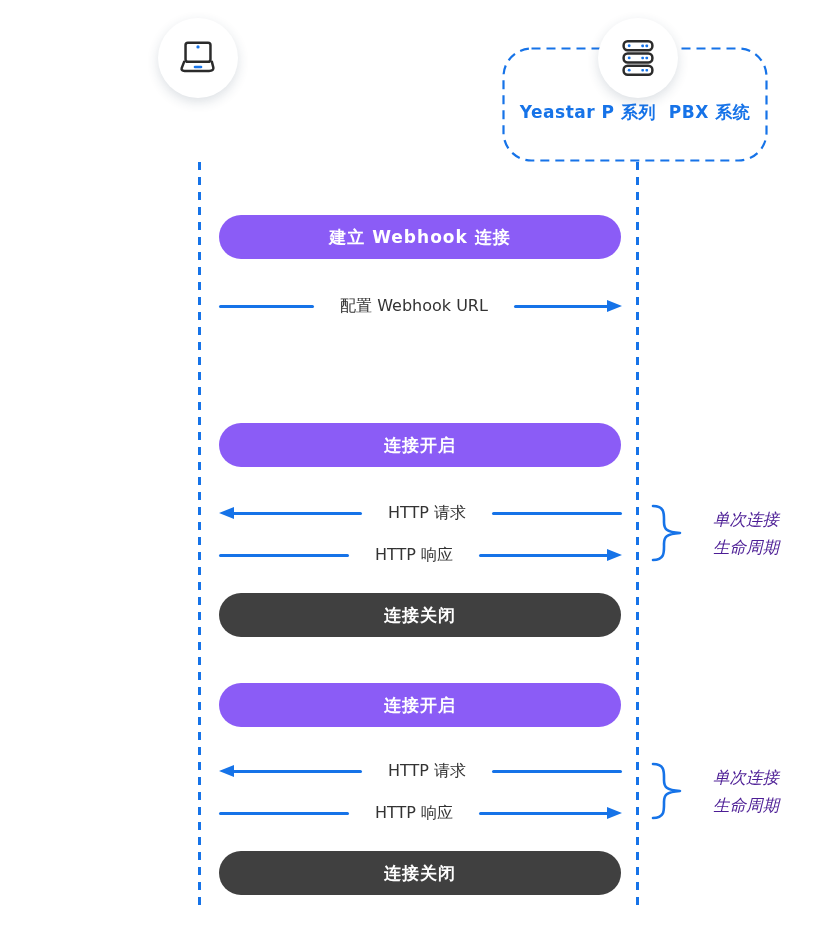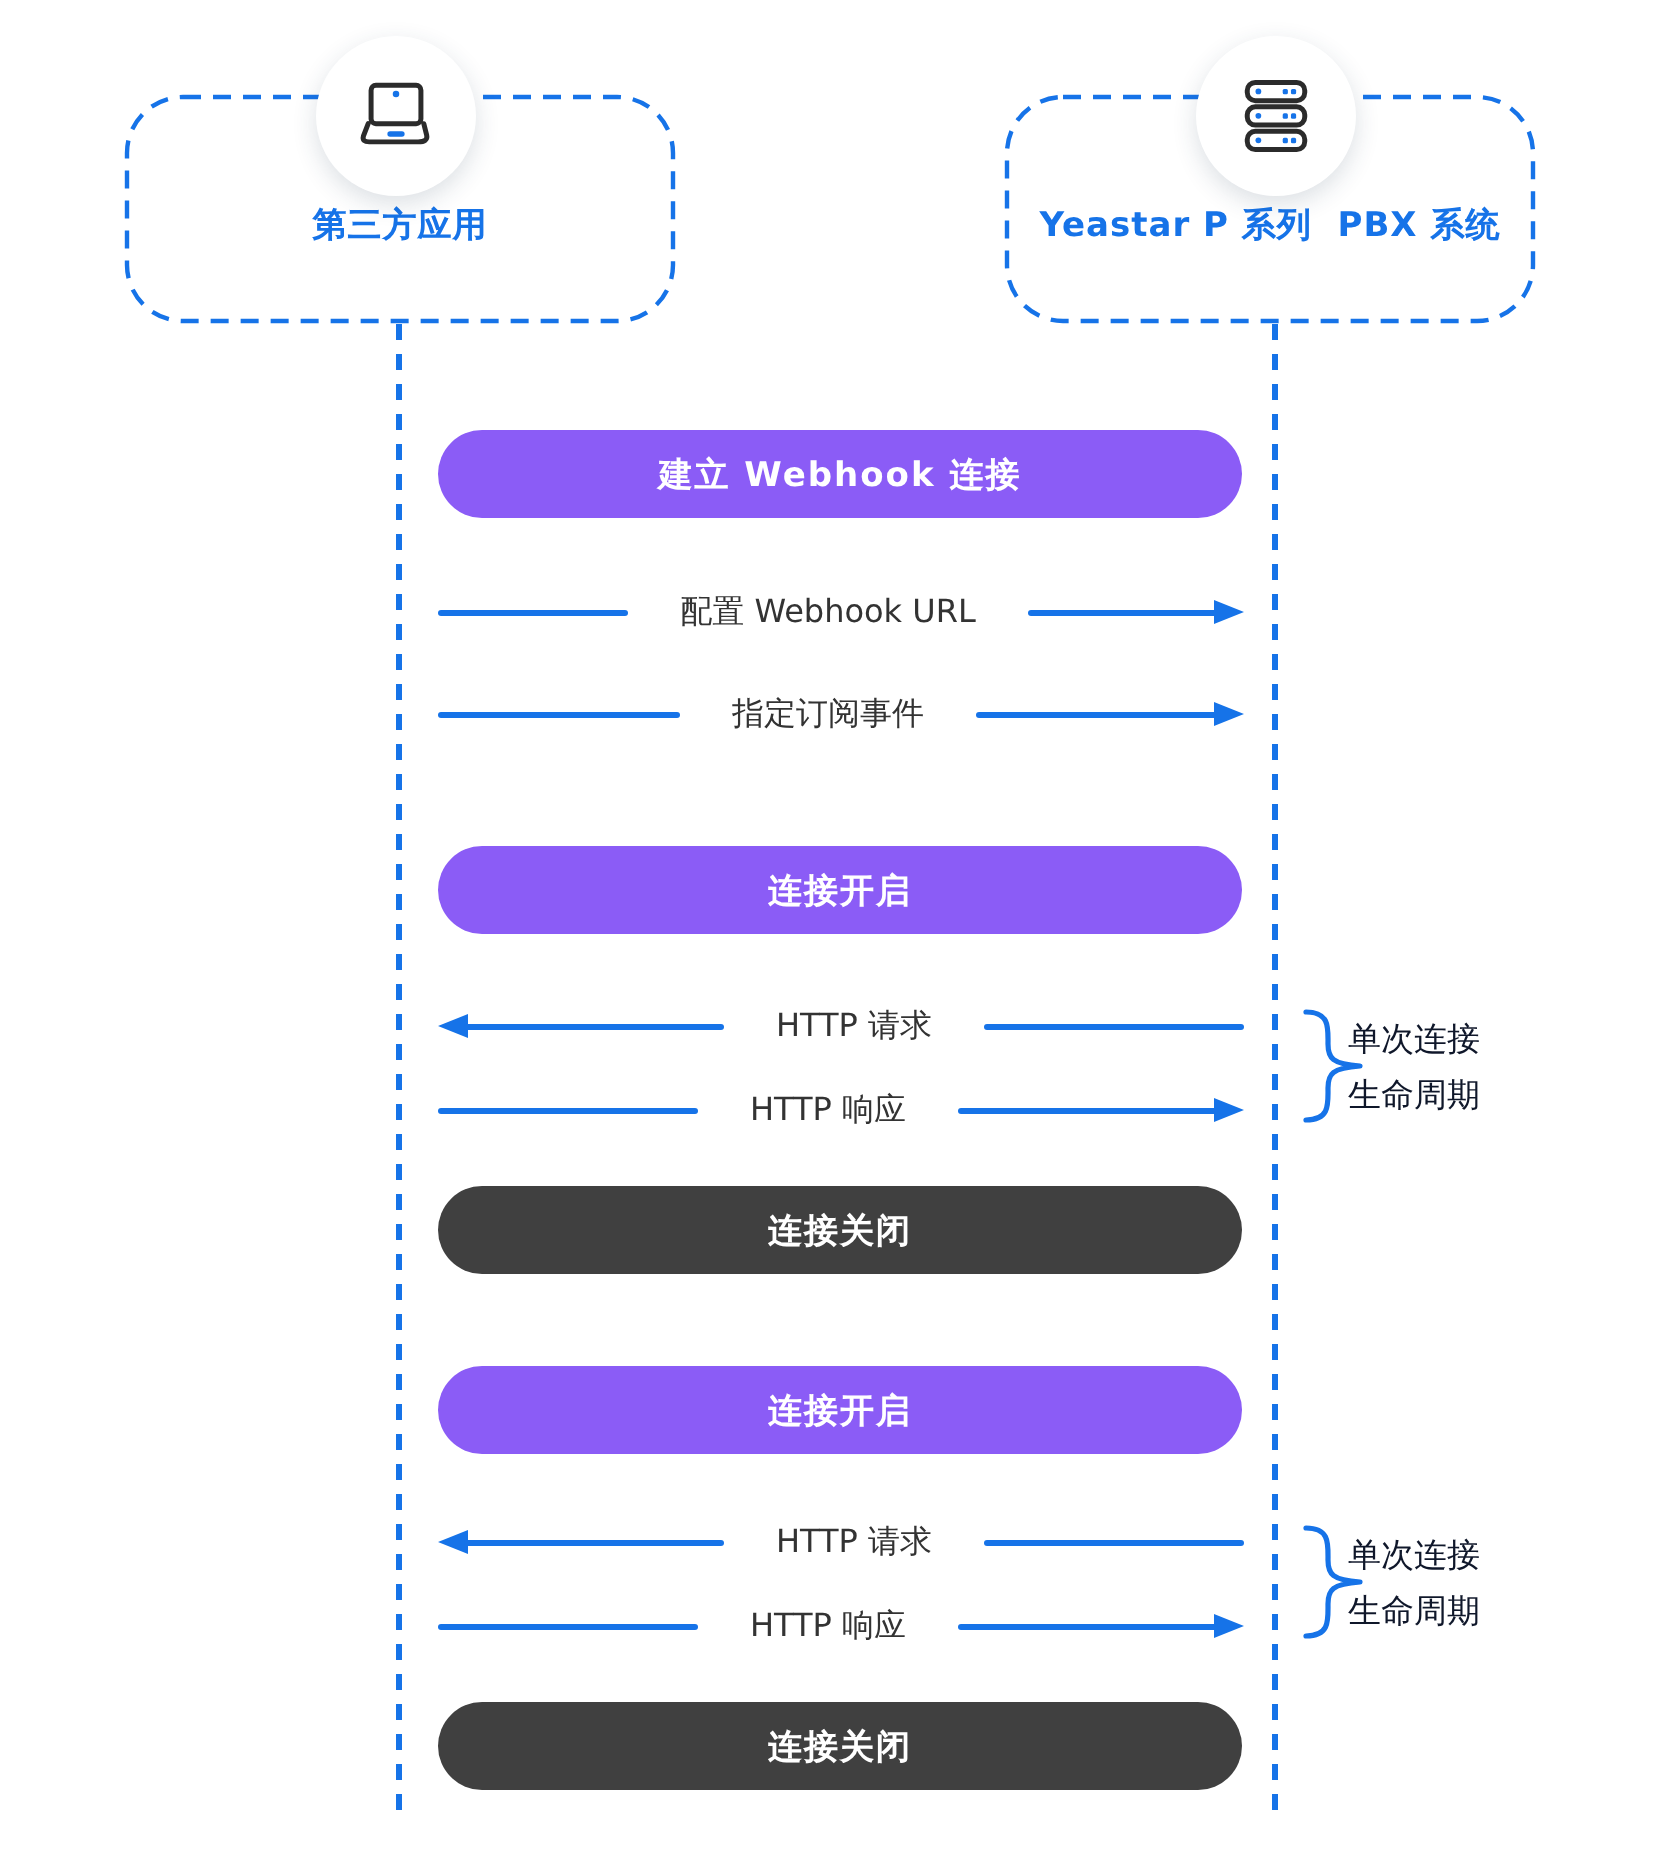--- a/index.html
+++ b/index.html
@@ -40,36 +40,30 @@
     width:0;height:0;border-top:6px solid transparent;border-bottom:6px solid transparent;
     border-left:15px solid #1673E8;margin-left:-2px;
   }
   .arrowhead-left{
     width:0;height:0;border-top:6px solid transparent;border-bottom:6px solid transparent;
     border-right:15px solid #1673E8;margin-right:-2px;
   }
   
   .brace{position:absolute;left:648px;width:42px;height:62px;}
   .annotation{
-    position:absolute;left:655px;width:104px;text-align:center;
-    font-size:16.5px;color:#0f172a;line-height:28px;white-space:nowrap;
+    position:absolute;left:694px;width:104px;text-align:center;
+    font-size:16.5px;color:#4c1d95;line-height:28px;white-space:nowrap;font-style:italic;
   }
   .annotation span{display:block;}
 </style>
 </head>
 <body>
 
 <div class="canvas">
 
-  <div class="actor-box" style="left:62px;top:47px;width:276px;height:115px;">
-    <svg class="box-border" width="276" height="115">
-      <rect x="1.5" y="1.5" width="273" height="112" rx="28" fill="none" stroke="#1673E8" stroke-width="2.2" stroke-dasharray="9 6"></rect>
-    </svg>
-    <div class="actor-label">第三方应用</div>
-  </div>
 
   <div class="actor-box" style="left:502px;top:47px;width:266px;height:115px;">
     <svg class="box-border" width="266" height="115">
       <rect x="1.5" y="1.5" width="263" height="112" rx="28" fill="none" stroke="#1673E8" stroke-width="2.2" stroke-dasharray="9 6"></rect>
     </svg>
     <div class="actor-label">Yeastar P 系列  PBX 系统</div>
   </div>
 
   <div class="actor-circle" style="left:158px;top:18px;">
     <svg viewBox="0 0 48 48" width="46" height="46">
@@ -106,26 +100,20 @@
 
   <div class="pill green" style="top:215px;">建立 Webhook 连接</div>
 
   <div class="msg" style="top:298px;">
     <div class="line"></div>
     <div class="label">配置 Webhook URL</div>
     <div class="line"></div>
     <div class="arrowhead-right"></div>
   </div>
 
-  <div class="msg" style="top:349px;">
-    <div class="line"></div>
-    <div class="label">指定订阅事件</div>
-    <div class="line"></div>
-    <div class="arrowhead-right"></div>
-  </div>
 
   <div class="pill green" style="top:423px;">连接开启</div>
 
   <div class="msg" style="top:505px;">
     <div class="arrowhead-left"></div>
     <div class="line"></div>
     <div class="label">HTTP 请求</div>
     <div class="line"></div>
   </div>
 

